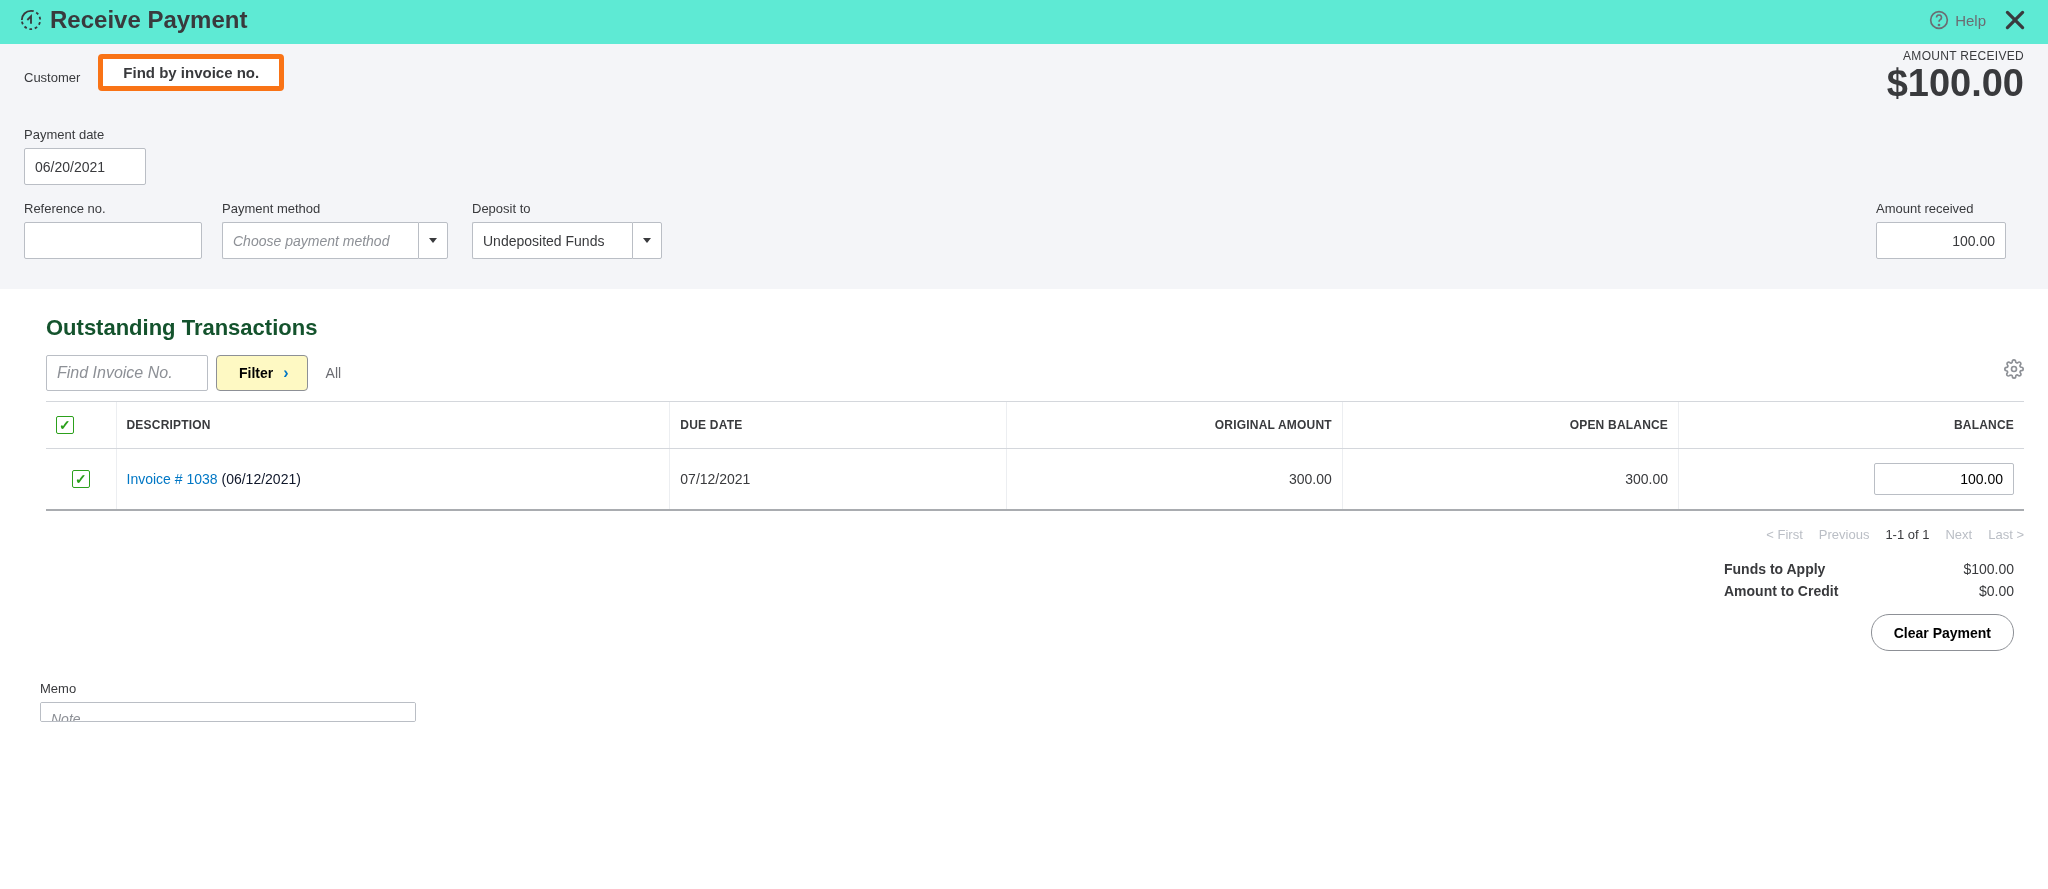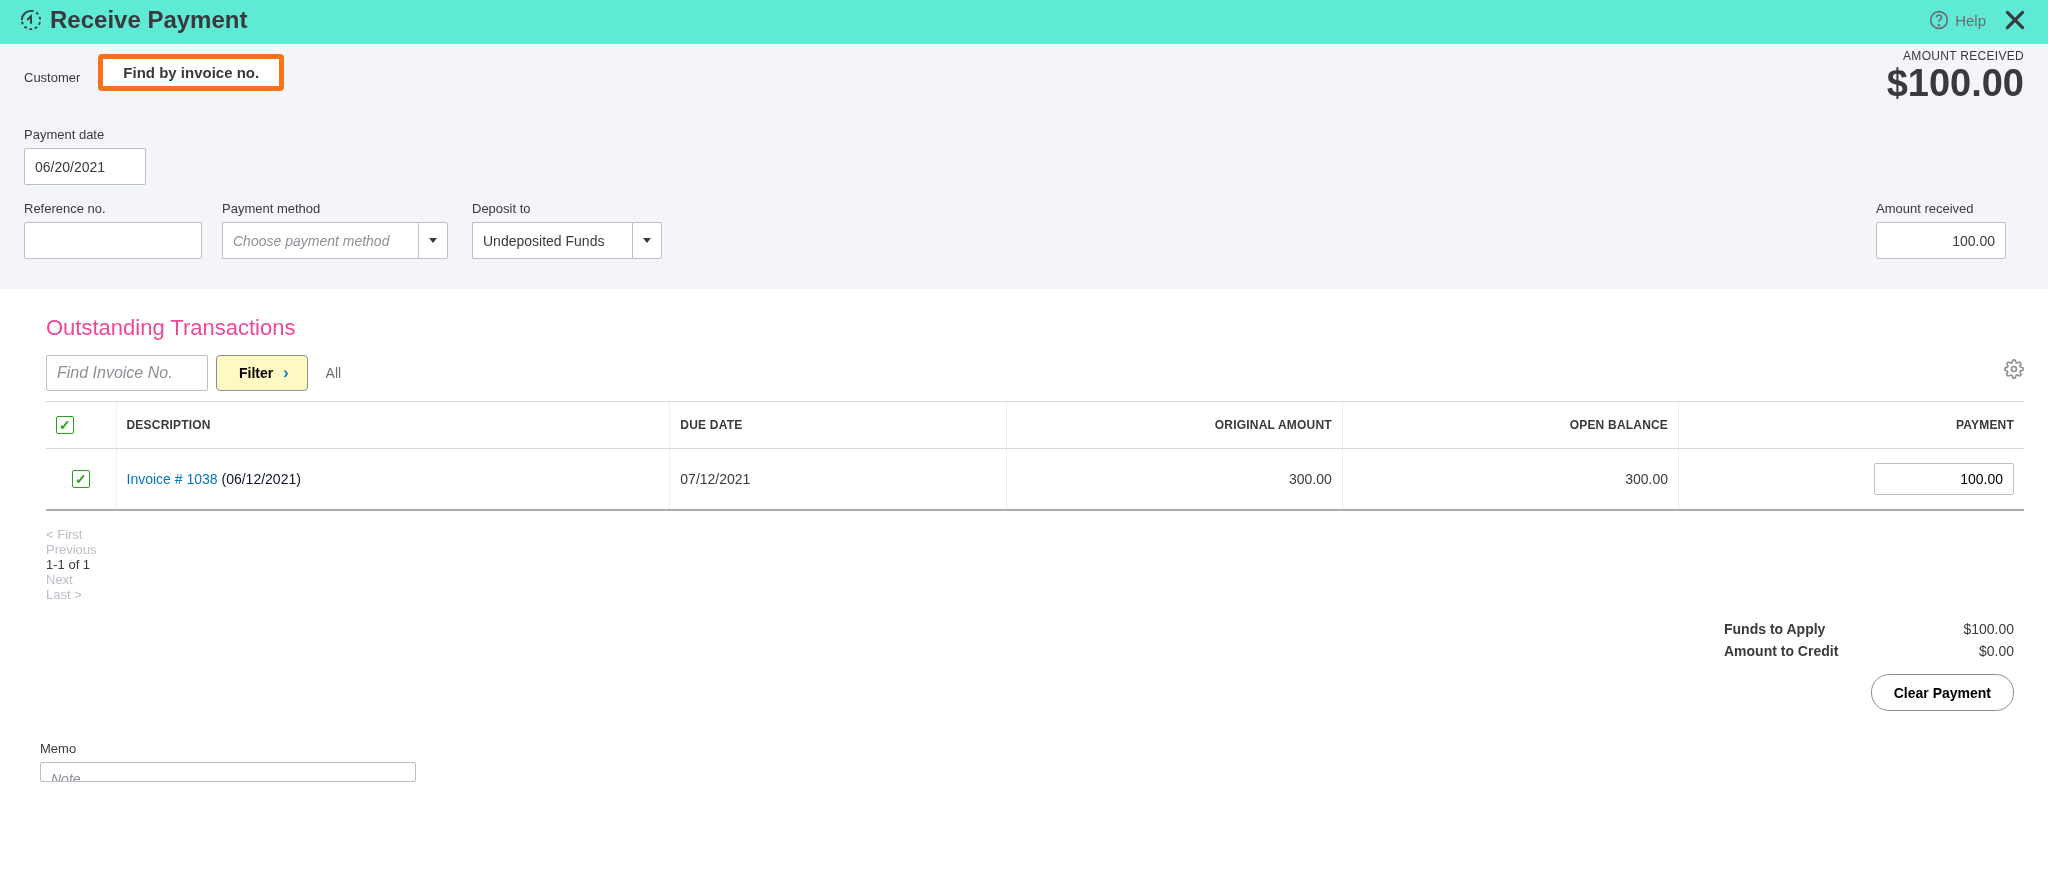--- a/index.html
+++ b/index.html
@@ -21,40 +21,40 @@
 .btn-outline { height: 37px; border: 5px solid #f97316; background: #fff; padding: 0 20px; font-size: 15px; font-weight: 600; border-radius: 4px; cursor: pointer; color: #393a3d; }
 .amount-received { position: absolute; right: 24px; top: 5px; text-align: right; }
 .amount-received-label { font-size: 12px; letter-spacing: 0.3px; color: #393a3d; }
 .amount-received-value { font-size: 38px; font-weight: 700; color: #393a3d; line-height: 1.1; }
 .row2 { margin-top: 36px; display: flex; align-items: flex-end; }
 .row3 { margin-top: 16px; display: flex; align-items: flex-end; }
 .text-input { height: 37px; border: 1px solid #babec5; background: #fff; padding: 0 10px; font-size: 14px; color: #393a3d; border-radius: 2px; }
 .amount-field { margin-left: auto; }
 .amount-field .text-input { text-align: right; width: 130px; }
 .transactions-section { padding: 26px 24px 20px 46px; }
-.section-title { font-size: 22px; font-weight: 400; color: #ec4899; margin-bottom: 14px; }
+.section-title { font-size: 22px; font-weight: 700; color: #14532d; margin-bottom: 14px; }
 .filter-row { display: flex; align-items: center; gap: 8px; margin-bottom: 10px; position: relative; }
 .find-input { height: 36px; border: 1px solid #babec5; background: #fff; padding: 0 10px; font-size: 16px; border-radius: 2px; width: 162px; }
 .find-input::placeholder { color: #8d9096; font-style: italic; }
 .filter-btn { height: 36px; border: 1px solid #8d9096; background: #fef9c3; padding: 0 18px 0 22px; font-size: 14px; font-weight: 600; border-radius: 4px; cursor: pointer; display: flex; align-items: center; gap: 10px; }
 .filter-chevron { color: #0077c5; font-size: 16px; }
 .all-text { color: #6b6c72; font-size: 14px; margin-left: 10px; }
 .gear-icon { position: absolute; right: 0; top: 4px; color: #8d9096; cursor: pointer; }
 .table { width: 100%; border-collapse: collapse; }
 .table th { text-align: left; font-size: 12px; font-weight: 700; color: #393a3d; padding: 14px 10px; border-top: 1px solid #d4d7dc; border-bottom: 1px solid #d4d7dc; letter-spacing: 0.2px; }
 .table th.right, .table td.right { text-align: right; }
 .table td { padding: 14px 10px; border-bottom: 2px solid #a9acb0; font-size: 14px; color: #393a3d; }
 .table th:nth-child(n+2), .table td:nth-child(n+2) { border-left: 1px solid #eceef1; }
 .checkbox-cell { width: 70px; text-align: center; }
 .checkbox { width: 18px; height: 18px; border: 1px solid #2ca01c; background: #fff; display: inline-flex; align-items: center; justify-content: center; cursor: pointer; border-radius: 2px; }
 .checkmark { color: #2ca01c; font-size: 14px; font-weight: bold; }
 .invoice-link { color: #0077c5; cursor: pointer; }
 .invoice-date { color: #0f172a; }
 .payment-input { height: 32px; border: 1px solid #babec5; background: #fff; padding: 0 10px; font-size: 14px; text-align: right; border-radius: 2px; width: 140px; float: right; }
-.pagination { display: flex; justify-content: flex-end; gap: 0; padding: 16px 0; font-size: 13px; color: #babec5; flex-direction: column; }
+.pagination { display: flex; justify-content: flex-end; gap: 16px; padding: 16px 0; font-size: 13px; color: #babec5; }
 .pagination .active { color: #393a3d; }
 .totals { margin-left: auto; width: 300px; padding-right: 10px; }
 .totals-row { display: flex; justify-content: space-between; padding: 3px 0; font-size: 14px; }
 .totals-label { font-weight: 600; }
 .clear-btn-wrap { display: flex; justify-content: flex-end; margin-top: 12px; }
 .clear-btn { height: 37px; border: 1px solid #8d9096; background: #fff; padding: 0 22px; font-size: 14px; font-weight: 600; border-radius: 18px; cursor: pointer; }
 .memo-section { padding: 10px 24px 10px 40px; }
 .memo-textarea { width: 376px; height: 20px; border: 1px solid #babec5; padding: 8px 10px; font-size: 14px; font-family: inherit; resize: none; border-radius: 2px; }
 .memo-textarea::placeholder { color: #8d9096; font-style: italic; }
 svg { display: block; }
@@ -162,21 +162,21 @@
       <tr>
         <th class="checkbox-cell">
           <span class="checkbox">
               <span class="checkmark">✓</span>
             </span>
         </th>
         <th style="width:28%">DESCRIPTION</th>
         <th style="width:17%">DUE DATE</th>
         <th class="right" style="width:17%">ORIGINAL AMOUNT</th>
         <th class="right" style="width:17%">OPEN BALANCE</th>
-        <th class="right">PAYMENT</th>
+        <th class="right">BALANCE</th>
       </tr>
     </thead>
     <tbody>
       <tr>
         <td class="checkbox-cell">
           <span class="checkbox">
               <span class="checkmark">✓</span>
             </span>
         </td>
         <td>

